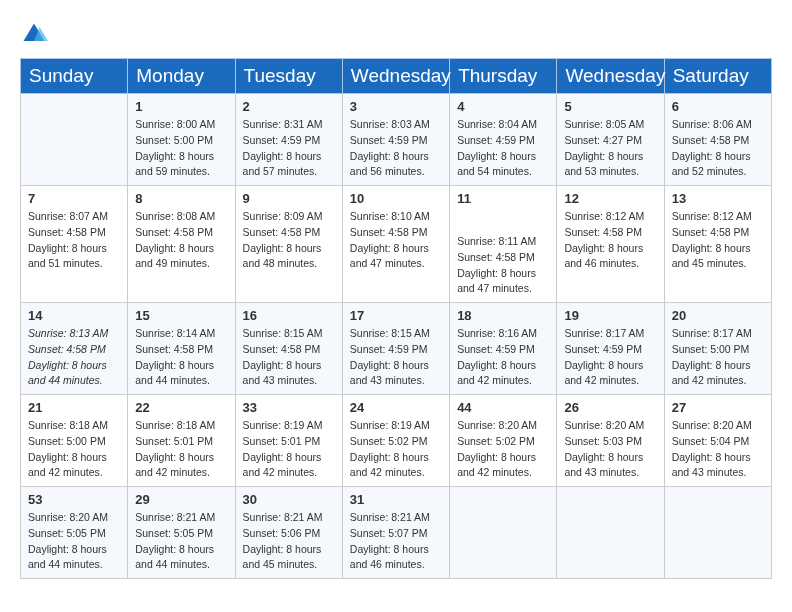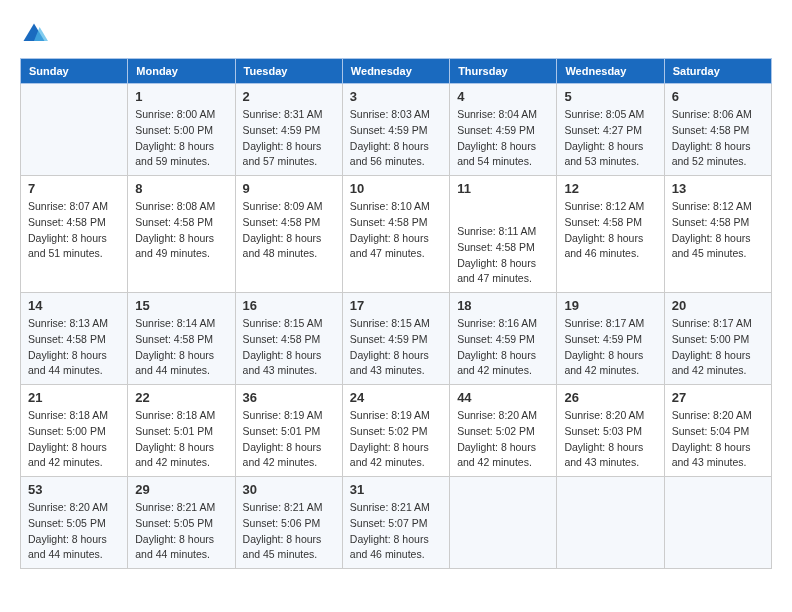--- a/index.html
+++ b/index.html
@@ -49,22 +49,22 @@
     table {
       width: 100%;
       border-collapse: collapse;
       table-layout: fixed;
     }
     thead tr th {
       background-color: #1a6abf;
       color: #fff;
       text-align: left;
       padding: 6px 8px;
-      font-size: 11px;
-      font-weight: bold;
+      font-size: 19px;
+      font-weight: normal;
       border: 1px solid #aac5e8;
       margin-top: 48px;
     }
     tbody tr td {
       vertical-align: top;
       border: 1px solid #ccc;
       padding: 5px 7px;
       font-size: 10.5px;
       color: #333;
       min-height: 80px;
@@ -211,21 +211,21 @@
           <span class="day-num">13</span>
           <div class="day-info" style="white-space: pre-line;">Sunrise: 8:12 AM
 Sunset: 4:58 PM
 Daylight: 8 hours
 and 45 minutes.</div>
         </td>
       </tr>
       <tr>
         <td>
           <span class="day-num">14</span>
-          <div class="day-info" style="white-space: pre-line;">Sunrise: 8:13 AM
+          <div class="day-info" style="white-space: pre-line; font-style: italic;">Sunrise: 8:13 AM
 Sunset: 4:58 PM
 Daylight: 8 hours
 and 44 minutes.</div>
         </td>
         <td>
           <span class="day-num">15</span>
           <div class="day-info" style="white-space: pre-line;">Sunrise: 8:14 AM
 Sunset: 4:58 PM
 Daylight: 8 hours
 and 44 minutes.</div>
@@ -275,21 +275,21 @@
 and 42 minutes.</div>
         </td>
         <td>
           <span class="day-num">22</span>
           <div class="day-info" style="white-space: pre-line;">Sunrise: 8:18 AM
 Sunset: 5:01 PM
 Daylight: 8 hours
 and 42 minutes.</div>
         </td>
         <td>
-          <span class="day-num">36</span>
+          <span class="day-num">33</span>
           <div class="day-info" style="white-space: pre-line;">Sunrise: 8:19 AM
 Sunset: 5:01 PM
 Daylight: 8 hours
 and 42 minutes.</div>
         </td>
         <td>
           <span class="day-num">24</span>
           <div class="day-info" style="white-space: pre-line;">Sunrise: 8:19 AM
 Sunset: 5:02 PM
 Daylight: 8 hours

